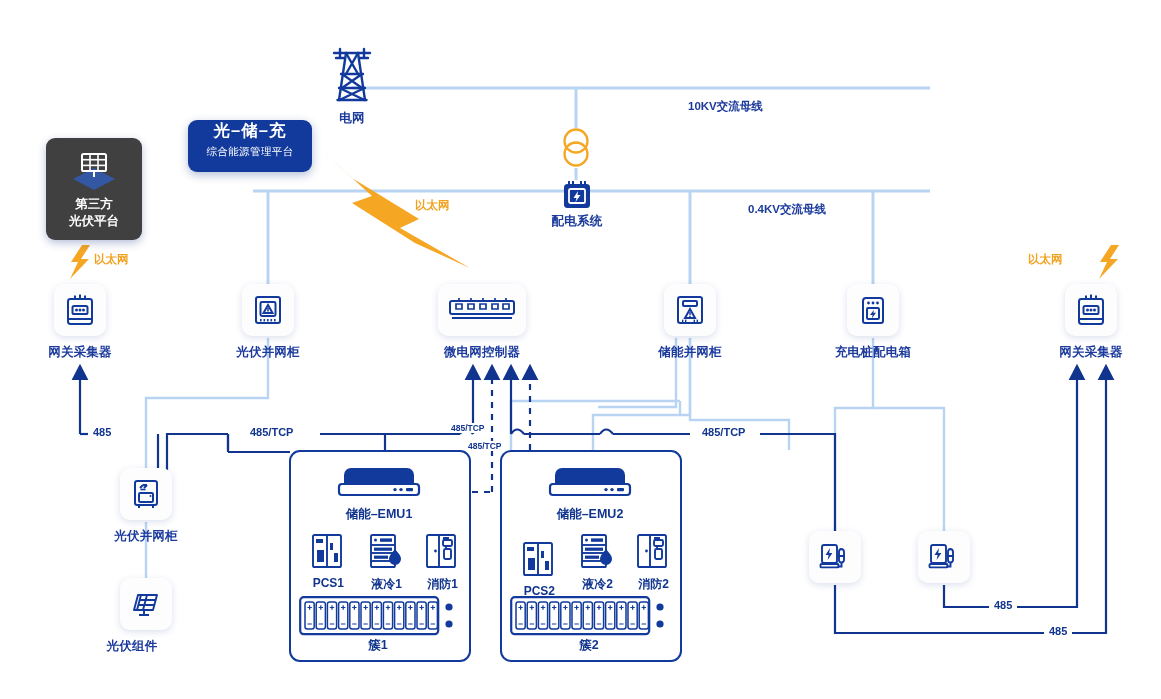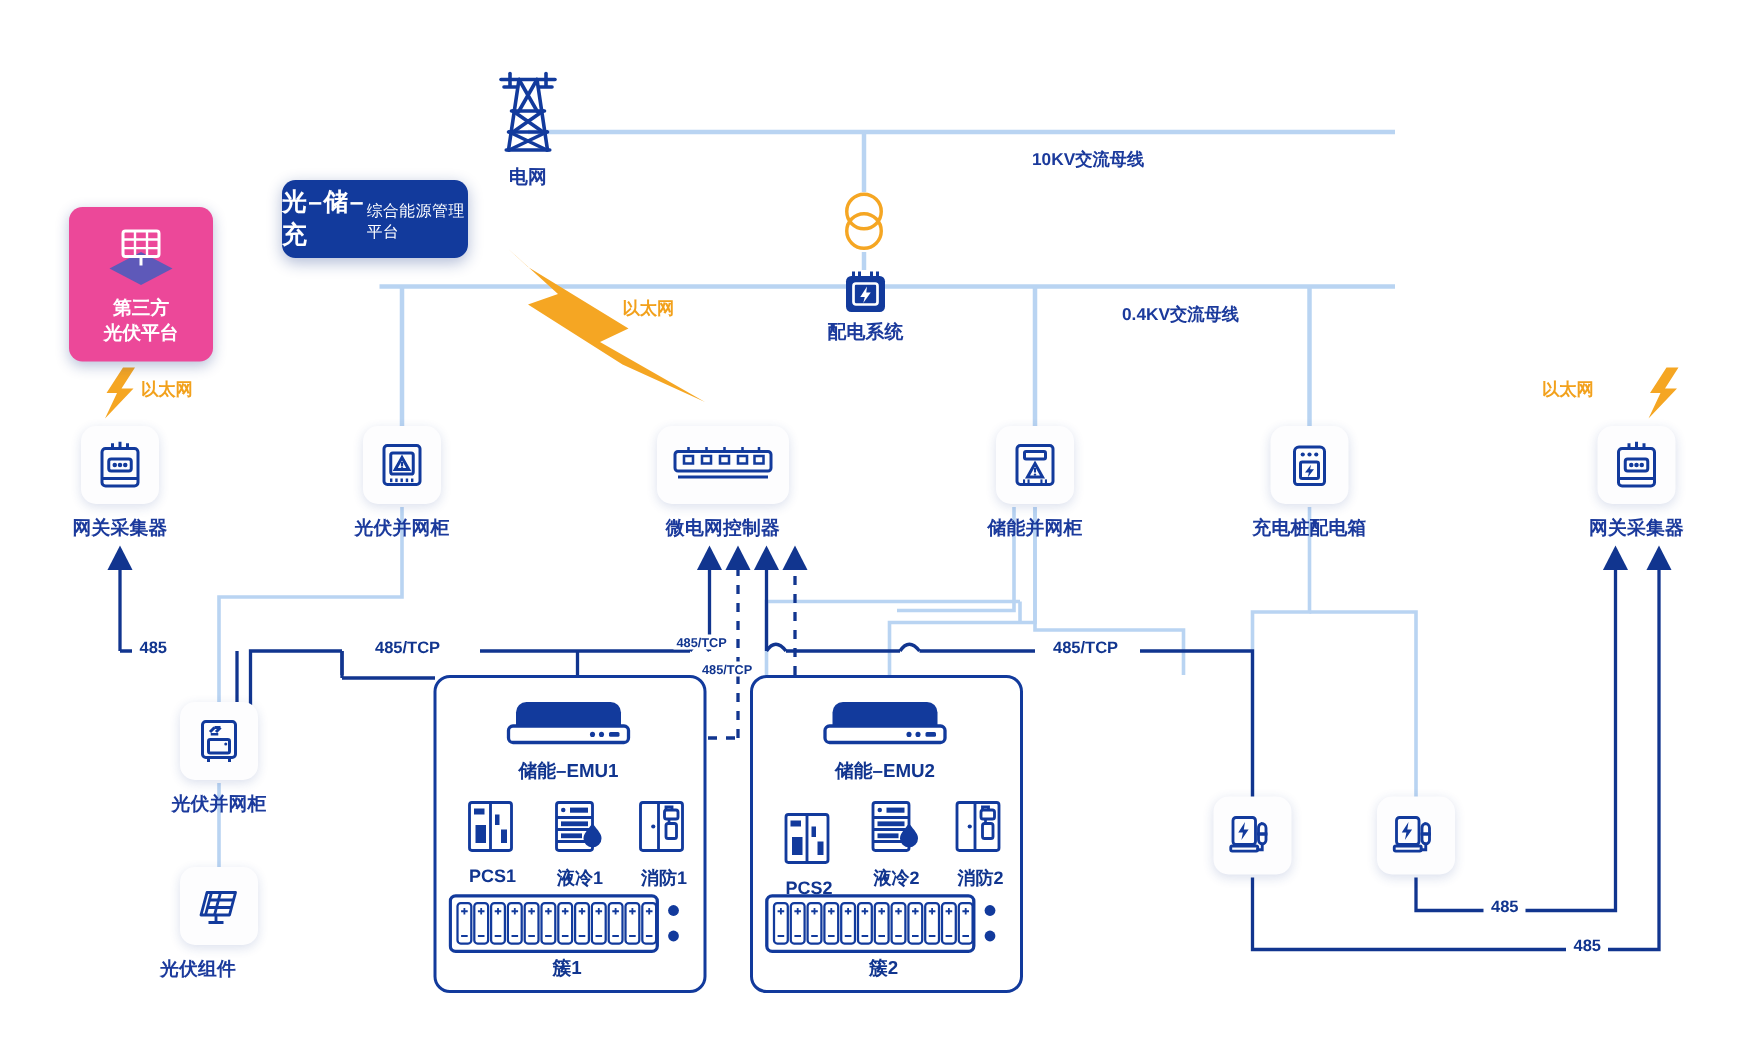--- a/index.html
+++ b/index.html
@@ -18,31 +18,31 @@
 
   
   .lab{
     position:absolute;color:#1b3a9c;font-size:12.5px;font-weight:700;
     text-align:center;white-space:nowrap;letter-spacing:.2px;
   }
   .lab.cn{font-family:"DejaVu Sans","Liberation Sans",sans-serif;}
 
   
   .platform{
-    position:absolute;width:88px;border-radius:9px;background:#ec4899;
+    position:absolute;width:88px;border-radius:9px;background:#404040;
     box-shadow:0 3px 9px rgba(20,50,130,.30);
     color:#fff;text-align:center;padding:10px 4px 11px;
   }
   .platform .ptxt{font-size:12.5px;font-weight:700;line-height:1.32;}
 
   
   #mgmt{
     position:absolute;left:188px;top:120px;width:124px;height:52px;border-radius:9px;
     background:#123a9c;box-shadow:0 3px 10px rgba(20,50,130,.32);
-    color:#fff;display:flex;flex-direction:row;align-items:center;justify-content:flex-start;
+    color:#fff;display:flex;flex-direction:column;align-items:center;justify-content:flex-start;
   }
   #mgmt .t1{font-size:16.5px;font-weight:700;letter-spacing:1px;}
   #mgmt .t2{font-size:10.5px;font-weight:400;margin-top:3px;letter-spacing:.4px;}
 
   
   .buslab{position:absolute;color:#1b3a9c;font-size:11.5px;font-weight:700;white-space:nowrap;}
   .linklab{
     position:absolute;color:#11358f;font-size:11px;font-weight:700;white-space:nowrap;
     background:#fff;padding:0 5px;
   }

